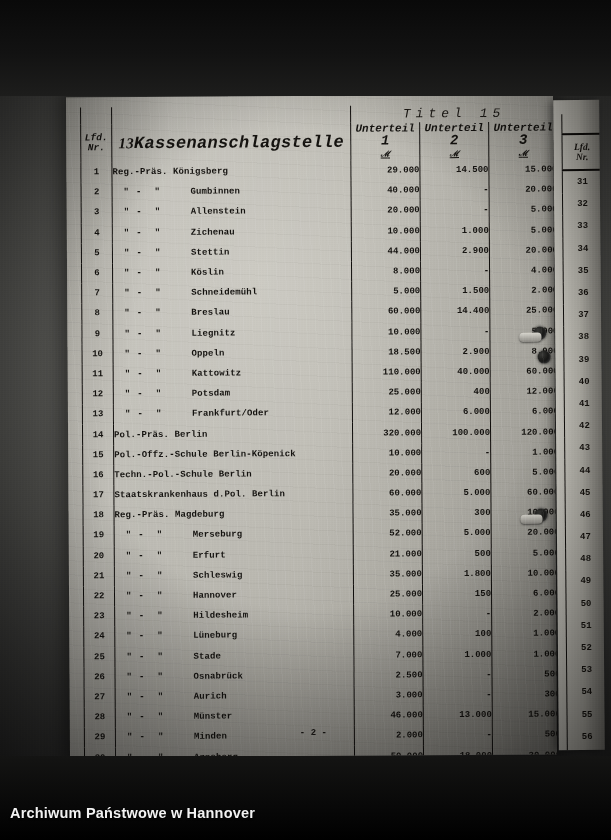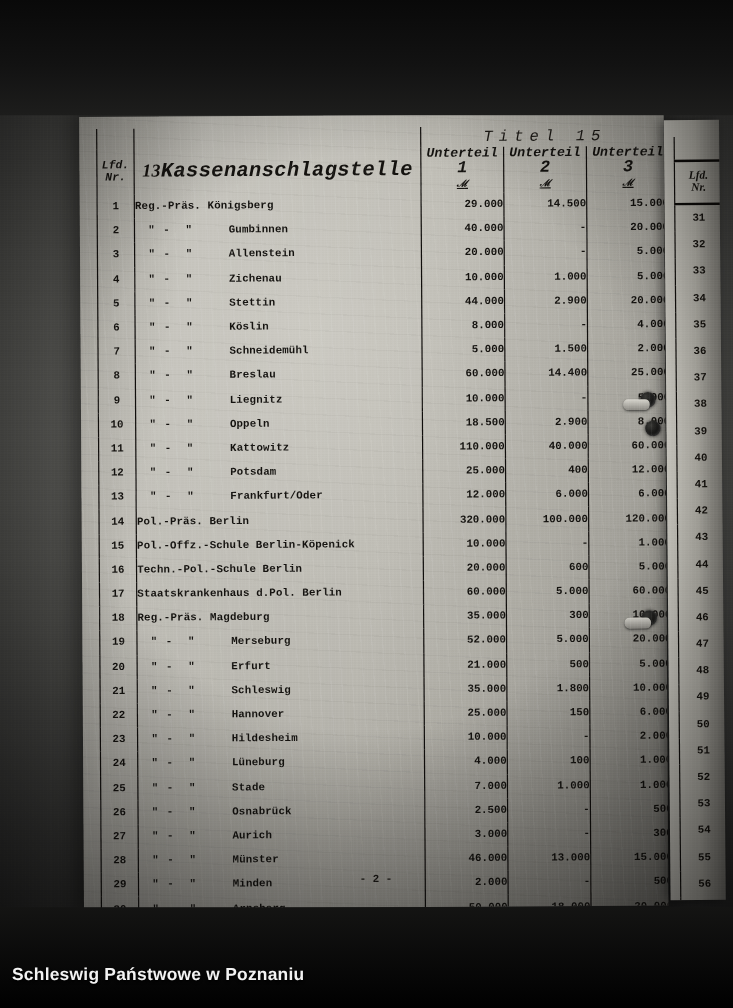--- a/index.html
+++ b/index.html
@@ -515,14 +515,14 @@
             <td class="sn">57</td>
           </tr>
         </tbody>
     </table>
   </div>
 
   <div id="grain"></div>
   <div id="vignette"></div>
   <div id="filmtop"></div>
   <div id="filmbot"></div>
-  <div id="watermark">Schleswig Państwowe w Poznaniu</div>
+  <div id="watermark">Archiwum Państwowe w Hannover</div>
 </div>
 
 </body></html>

